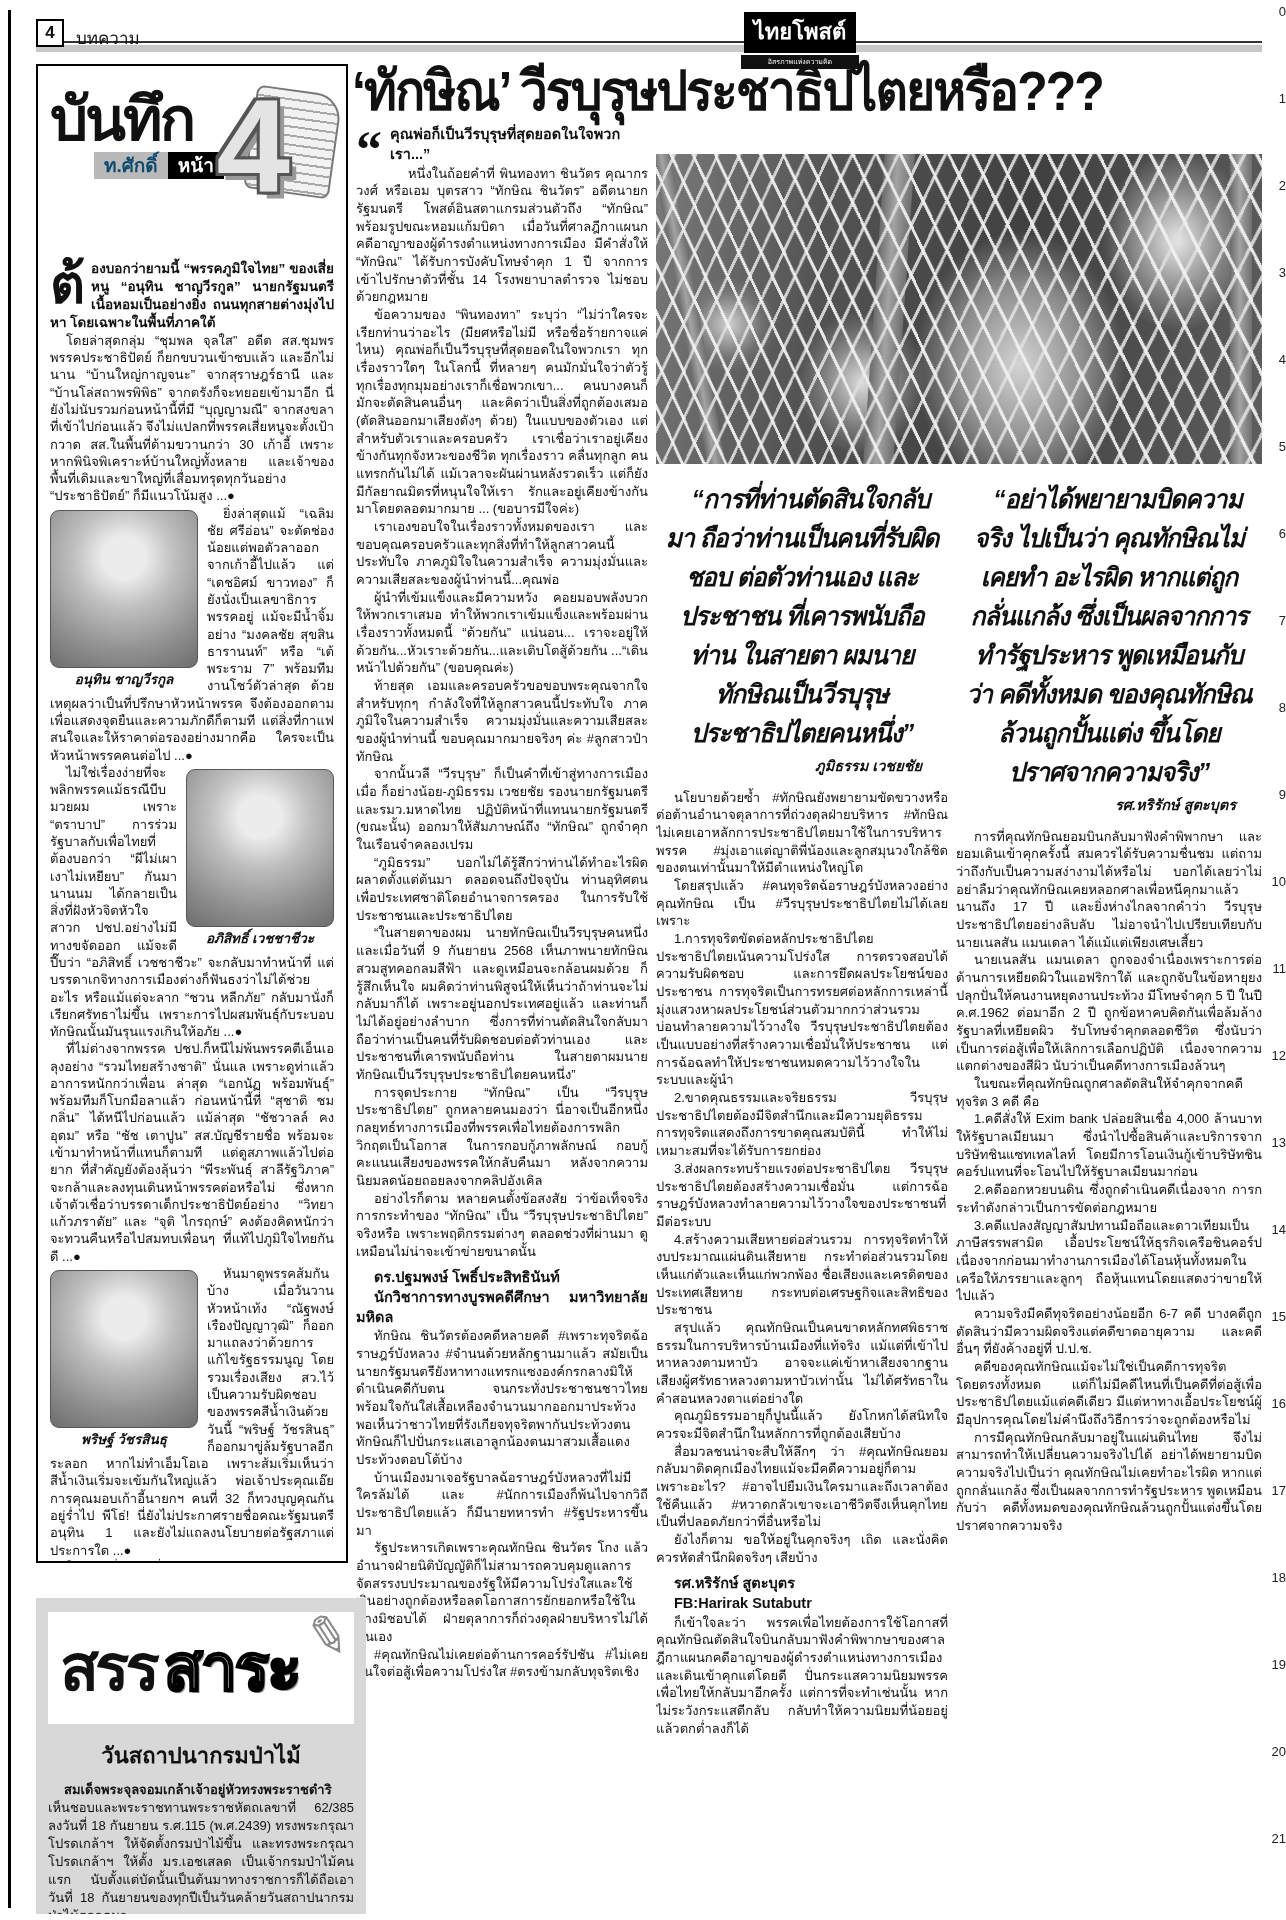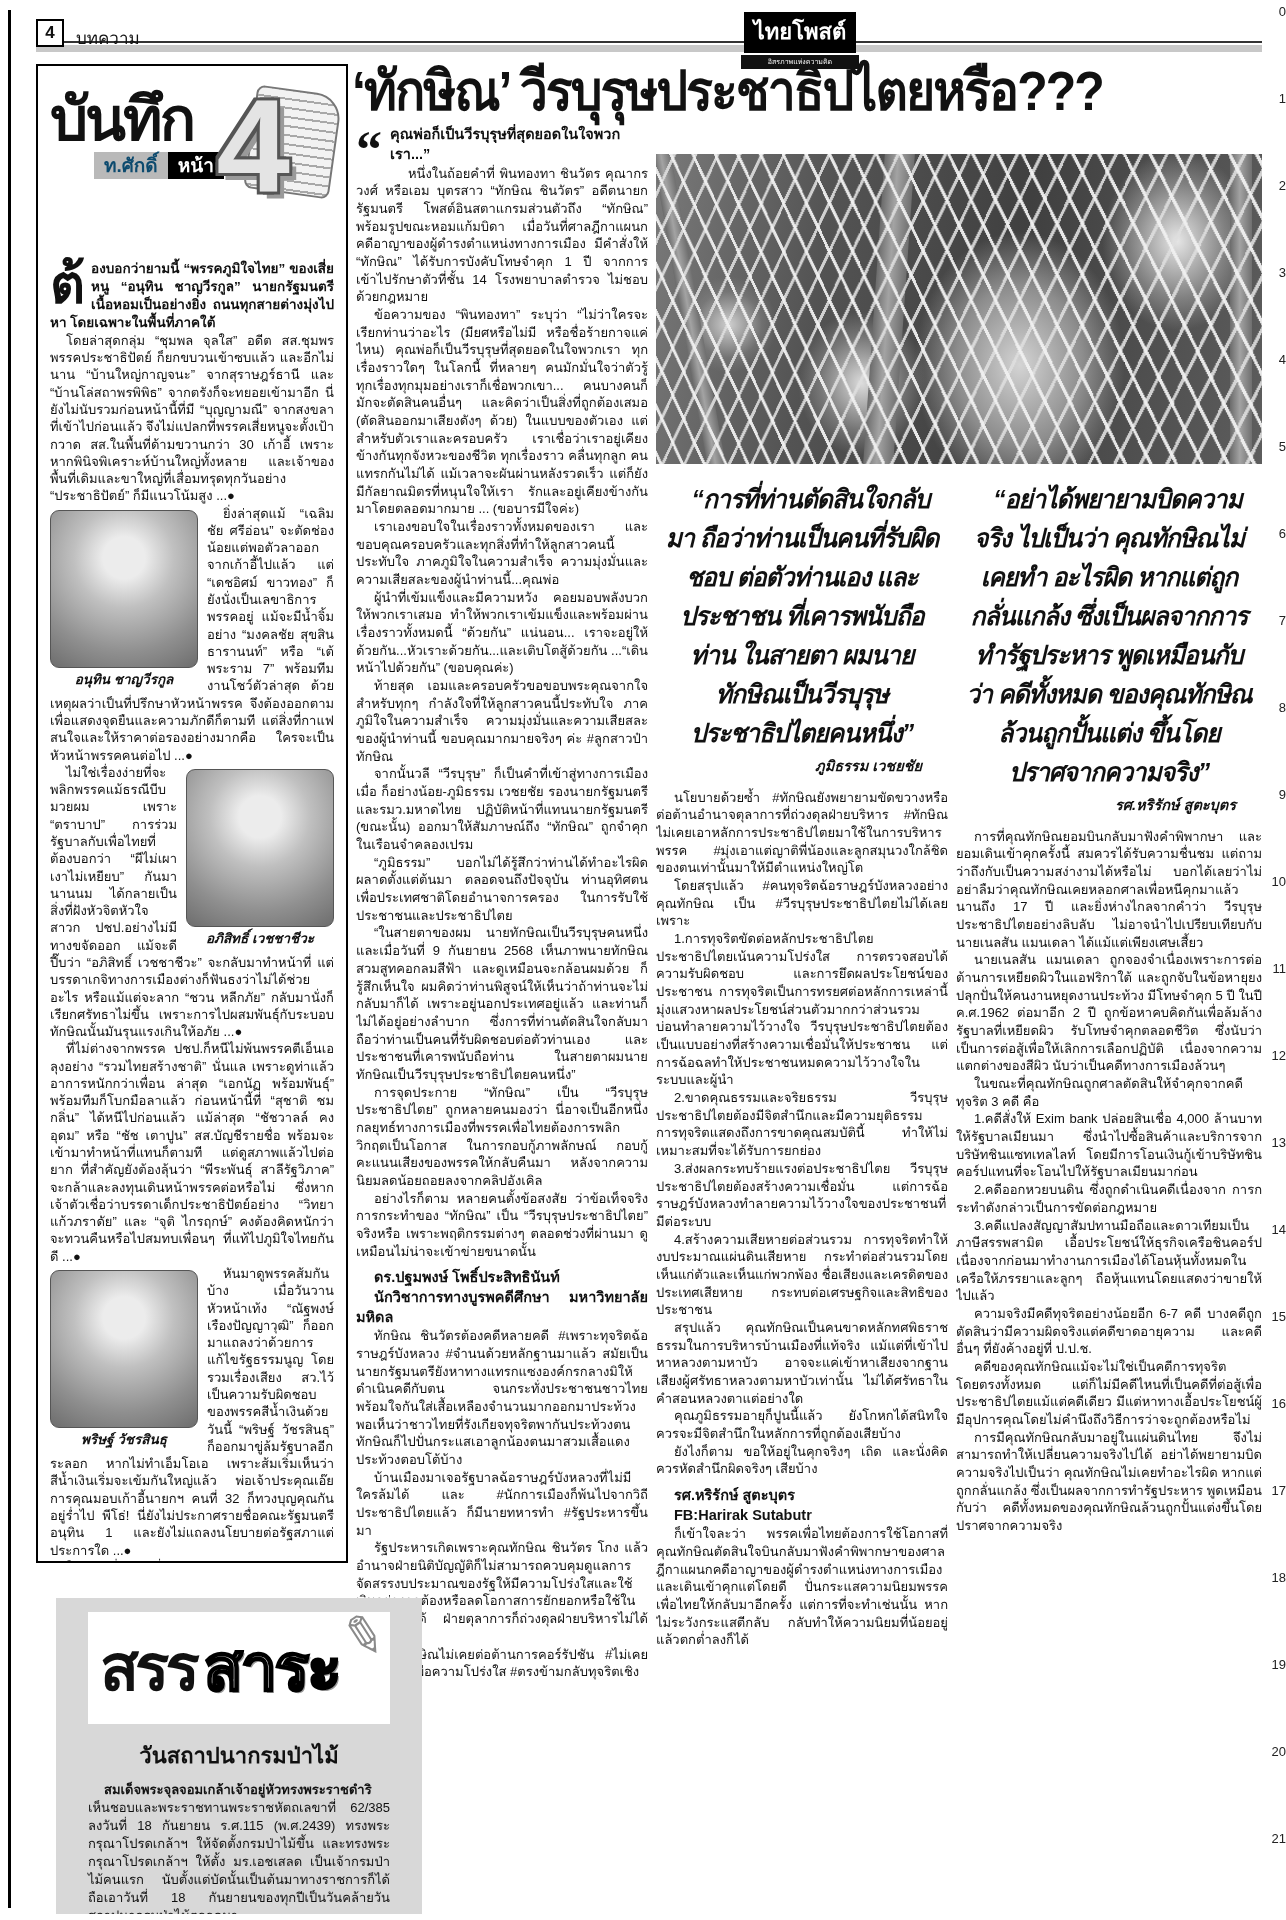--- a/index.html
+++ b/index.html
@@ -42,22 +42,22 @@
   .b-intro { font-weight:700; font-size:13.5px; }
   .bantuek p { text-indent:16px; }
   .portrait { width:148px; }
   .portrait.left { float:left; margin:5px 9px 3px 0; }
   .portrait.right { float:right; margin:5px 0 3px 9px; }
   .portrait .ph { height:158px; border:1px solid #555; border-radius:9px;
                   background:radial-gradient(circle at 50% 30%, #ececec 0 16%, #c0c0c0 38%, #8f8f8f 72%, #6d6d6d 100%); }
   .portrait figcaption { text-align:center; font-weight:700; font-style:italic; font-size:13.5px; padding-top:3px; text-indent:0; }
 
   
-  .sansara { position:absolute; left:36px; top:1598px; width:366px; height:316px; background:#d8d8d8;
-             padding:14px 32px; overflow:hidden;margin-left:20px; }
+  .sansara { position:absolute; left:36px; top:1598px; width:330px; height:316px; background:#d8d8d8;
+             padding:14px 12px; overflow:hidden; }
   .sansara-logobox { background:#fff; height:112px; position:relative; display:flex; align-items:center; padding-left:12px; overflow:hidden; }
   .sl-1 { font-size:64px; font-weight:900; letter-spacing:-4px; line-height:1; }
   .sl-2 { font-size:64px; font-weight:900; letter-spacing:-2px; line-height:1; margin-left:8px;
           color:#fff; -webkit-text-stroke:2.5px #000; text-shadow:2px 2px 0 #999; }
   .sl-pencil { position:absolute; right:4px; top:-6px; font-size:52px; color:#8a8a8a; transform:rotate(12deg); }
   .sansara-head { text-align:center; font-size:22px; font-weight:800; margin:14px 0 8px; }
   .sansara-body { font-size:13px; line-height:1.38; text-align:justify; text-indent:16px; }
   .sansara-lead { font-weight:700; }
 
   
@@ -220,20 +220,21 @@
     <p class="pullquote">“การที่ท่านตัดสินใจกลับมา ถือว่าท่านเป็นคนที่รับผิดชอบ ต่อตัวท่านเอง และประชาชน ที่เคารพนับถือท่าน ในสายตา ผมนายทักษิณเป็นวีรบุรุษ ประชาธิปไตยคนหนึ่ง”</p>
     <p class="pq-attr">ภูมิธรรม เวชยชัย</p>
     <p>นโยบายด้วยซ้ำ #ทักษิณยังพยายามขัดขวางหรือต่อต้านอำนาจตุลาการที่ถ่วงดุลฝ่ายบริหาร #ทักษิณไม่เคยเอาหลักการประชาธิปไตยมาใช้ในการบริหารพรรค #มุ่งเอาแต่ญาติพี่น้องและลูกสมุนวงใกล้ชิดของตนเท่านั้นมาให้มีตำแหน่งใหญ่โต</p>
     <p>โดยสรุปแล้ว #คนทุจริตฉ้อราษฎร์บังหลวงอย่างคุณทักษิณ เป็น #วีรบุรุษประชาธิปไตยไม่ได้เลย เพราะ</p>
     <p>1.การทุจริตขัดต่อหลักประชาธิปไตย ประชาธิปไตยเน้นความโปร่งใส การตรวจสอบได้ ความรับผิดชอบ และการยึดผลประโยชน์ของประชาชน การทุจริตเป็นการทรยศต่อหลักการเหล่านี้ มุ่งแสวงหาผลประโยชน์ส่วนตัวมากกว่าส่วนรวม บ่อนทำลายความไว้วางใจ วีรบุรุษประชาธิปไตยต้องเป็นแบบอย่างที่สร้างความเชื่อมั่นให้ประชาชน แต่การฉ้อฉลทำให้ประชาชนหมดความไว้วางใจในระบบและผู้นำ</p>
     <p>2.ขาดคุณธรรมและจริยธรรม วีรบุรุษประชาธิปไตยต้องมีจิตสำนึกและมีความยุติธรรม การทุจริตแสดงถึงการขาดคุณสมบัตินี้ ทำให้ไม่เหมาะสมที่จะได้รับการยกย่อง</p>
     <p>3.ส่งผลกระทบร้ายแรงต่อประชาธิปไตย วีรบุรุษประชาธิปไตยต้องสร้างความเชื่อมั่น แต่การฉ้อราษฎร์บังหลวงทำลายความไว้วางใจของประชาชนที่มีต่อระบบ</p>
     <p>4.สร้างความเสียหายต่อส่วนรวม การทุจริตทำให้งบประมาณแผ่นดินเสียหาย กระทำต่อส่วนรวมโดยเห็นแก่ตัวและเห็นแก่พวกพ้อง ชื่อเสียงและเครดิตของประเทศเสียหาย กระทบต่อเศรษฐกิจและสิทธิของประชาชน</p>
     <p>สรุปแล้ว คุณทักษิณเป็นคนขาดหลักทศพิธราชธรรมในการบริหารบ้านเมืองที่แท้จริง แม้แต่ที่เข้าไปหาหลวงตามหาบัว อาจจะแค่เข้าหาเสียงจากฐานเสียงผู้ศรัทธาหลวงตามหาบัวเท่านั้น ไม่ได้ศรัทธาในคำสอนหลวงตาแต่อย่างใด</p>
     <p>คุณภูมิธรรมอายุก็ปูนนี้แล้ว ยังโกหกได้สนิทใจ ควรจะมีจิตสำนึกในหลักการที่ถูกต้องเสียบ้าง</p>
+    <p>สื่อมวลชนน่าจะสืบให้ลึกๆ ว่า #คุณทักษิณยอมกลับมาติดคุกเมืองไทยแม้จะมีคดีความอยู่ก็ตาม เพราะอะไร? #อาจไปยืมเงินใครมาและถึงเวลาต้องใช้คืนแล้ว #หวาดกลัวเขาจะเอาชีวิตจึงเห็นคุกไทยเป็นที่ปลอดภัยกว่าที่อื่นหรือไม่</p>
     <p>ยังไงก็ตาม ขอให้อยู่ในคุกจริงๆ เถิด และนั่งคิด ควรหัดสำนึกผิดจริงๆ เสียบ้าง</p>
     <p class="subhead">รศ.หริรักษ์ สูตะบุตร</p>
     <p class="subhead">FB:Harirak Sutabutr</p>
     <p>ก็เข้าใจละว่า พรรคเพื่อไทยต้องการใช้โอกาสที่คุณทักษิณตัดสินใจบินกลับมาฟังคำพิพากษาของศาลฎีกาแผนกคดีอาญาของผู้ดำรงตำแหน่งทางการเมือง และเดินเข้าคุกแต่โดยดี ปั่นกระแสความนิยมพรรคเพื่อไทยให้กลับมาอีกครั้ง แต่การที่จะทำเช่นนั้น หากไม่ระวังกระแสตีกลับ กลับทำให้ความนิยมที่น้อยอยู่แล้วตกต่ำลงก็ได้</p>
   </div>
 
   <div class="col colC">
     <p class="pullquote">“อย่าได้พยายามบิดความจริง ไปเป็นว่า คุณทักษิณไม่เคยทำ อะไรผิด หากแต่ถูกกลั่นแกล้ง ซึ่งเป็นผลจากการทำรัฐประหาร พูดเหมือนกับว่า คดีทั้งหมด ของคุณทักษิณล้วนถูกปั้นแต่ง ขึ้นโดยปราศจากความจริง”</p>
     <p class="pq-attr">รศ.หริรักษ์ สูตะบุตร</p>
     <p>การที่คุณทักษิณยอมบินกลับมาฟังคำพิพากษา และยอมเดินเข้าคุกครั้งนี้ สมควรได้รับความชื่นชม แต่ถามว่าถึงกับเป็นความสง่างามได้หรือไม่ บอกได้เลยว่าไม่ อย่าลืมว่าคุณทักษิณเคยหลอกศาลเพื่อหนีคุกมาแล้วนานถึง 17 ปี และยิ่งห่างไกลจากคำว่า วีรบุรุษประชาธิปไตยอย่างลิบลับ ไม่อาจนำไปเปรียบเทียบกับนายเนลสัน แมนเดลา ได้แม้แต่เพียงเศษเสี้ยว</p>

